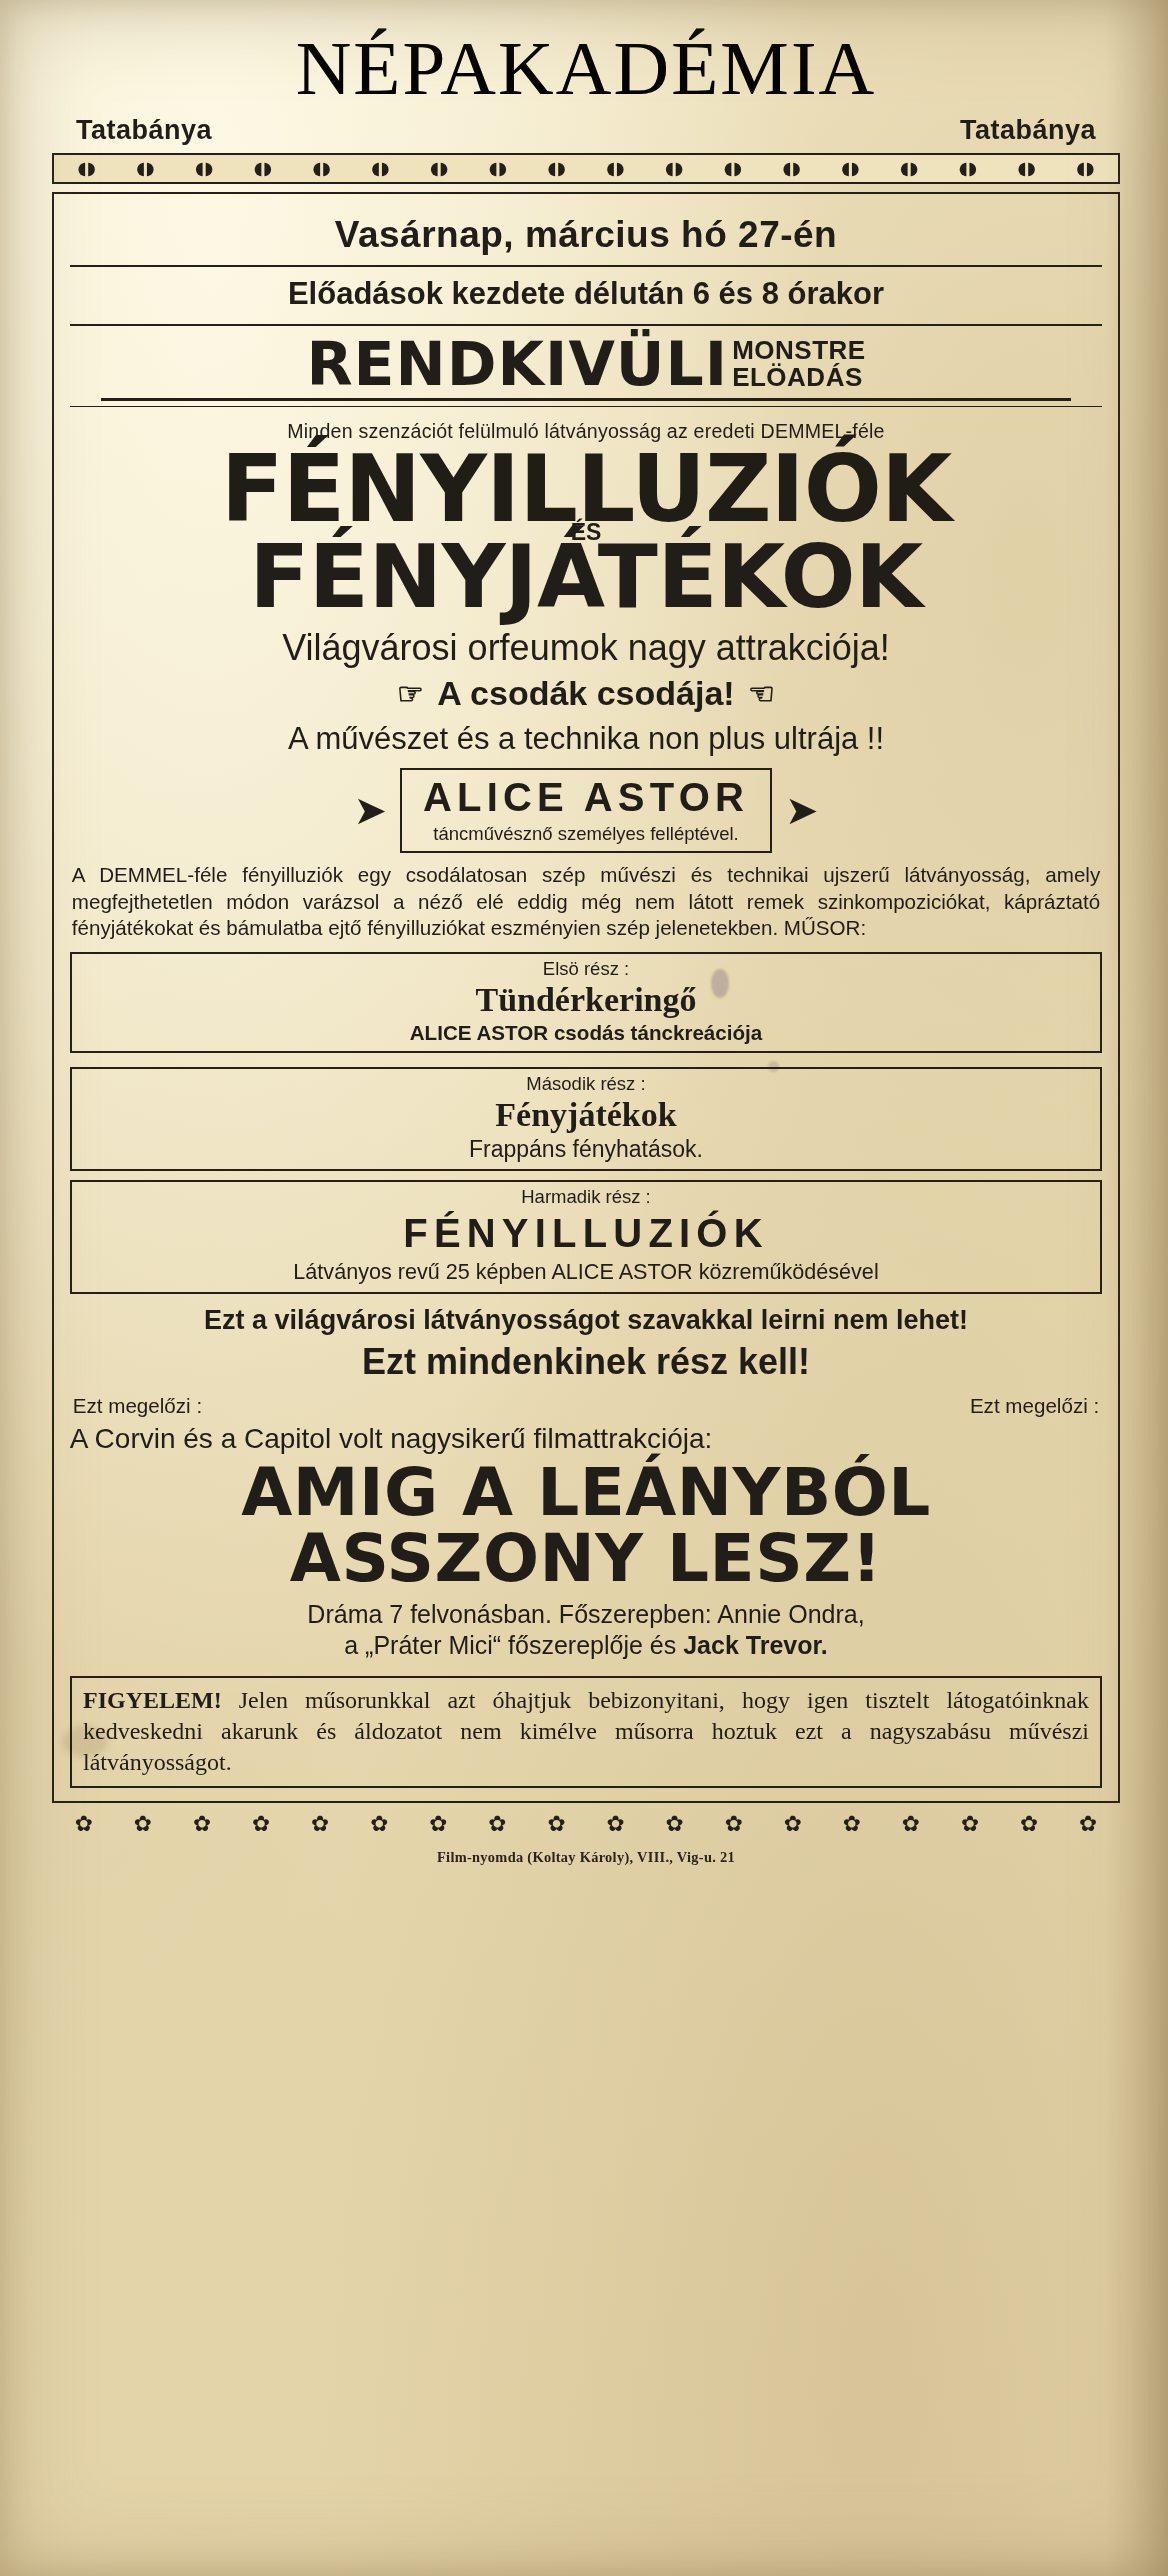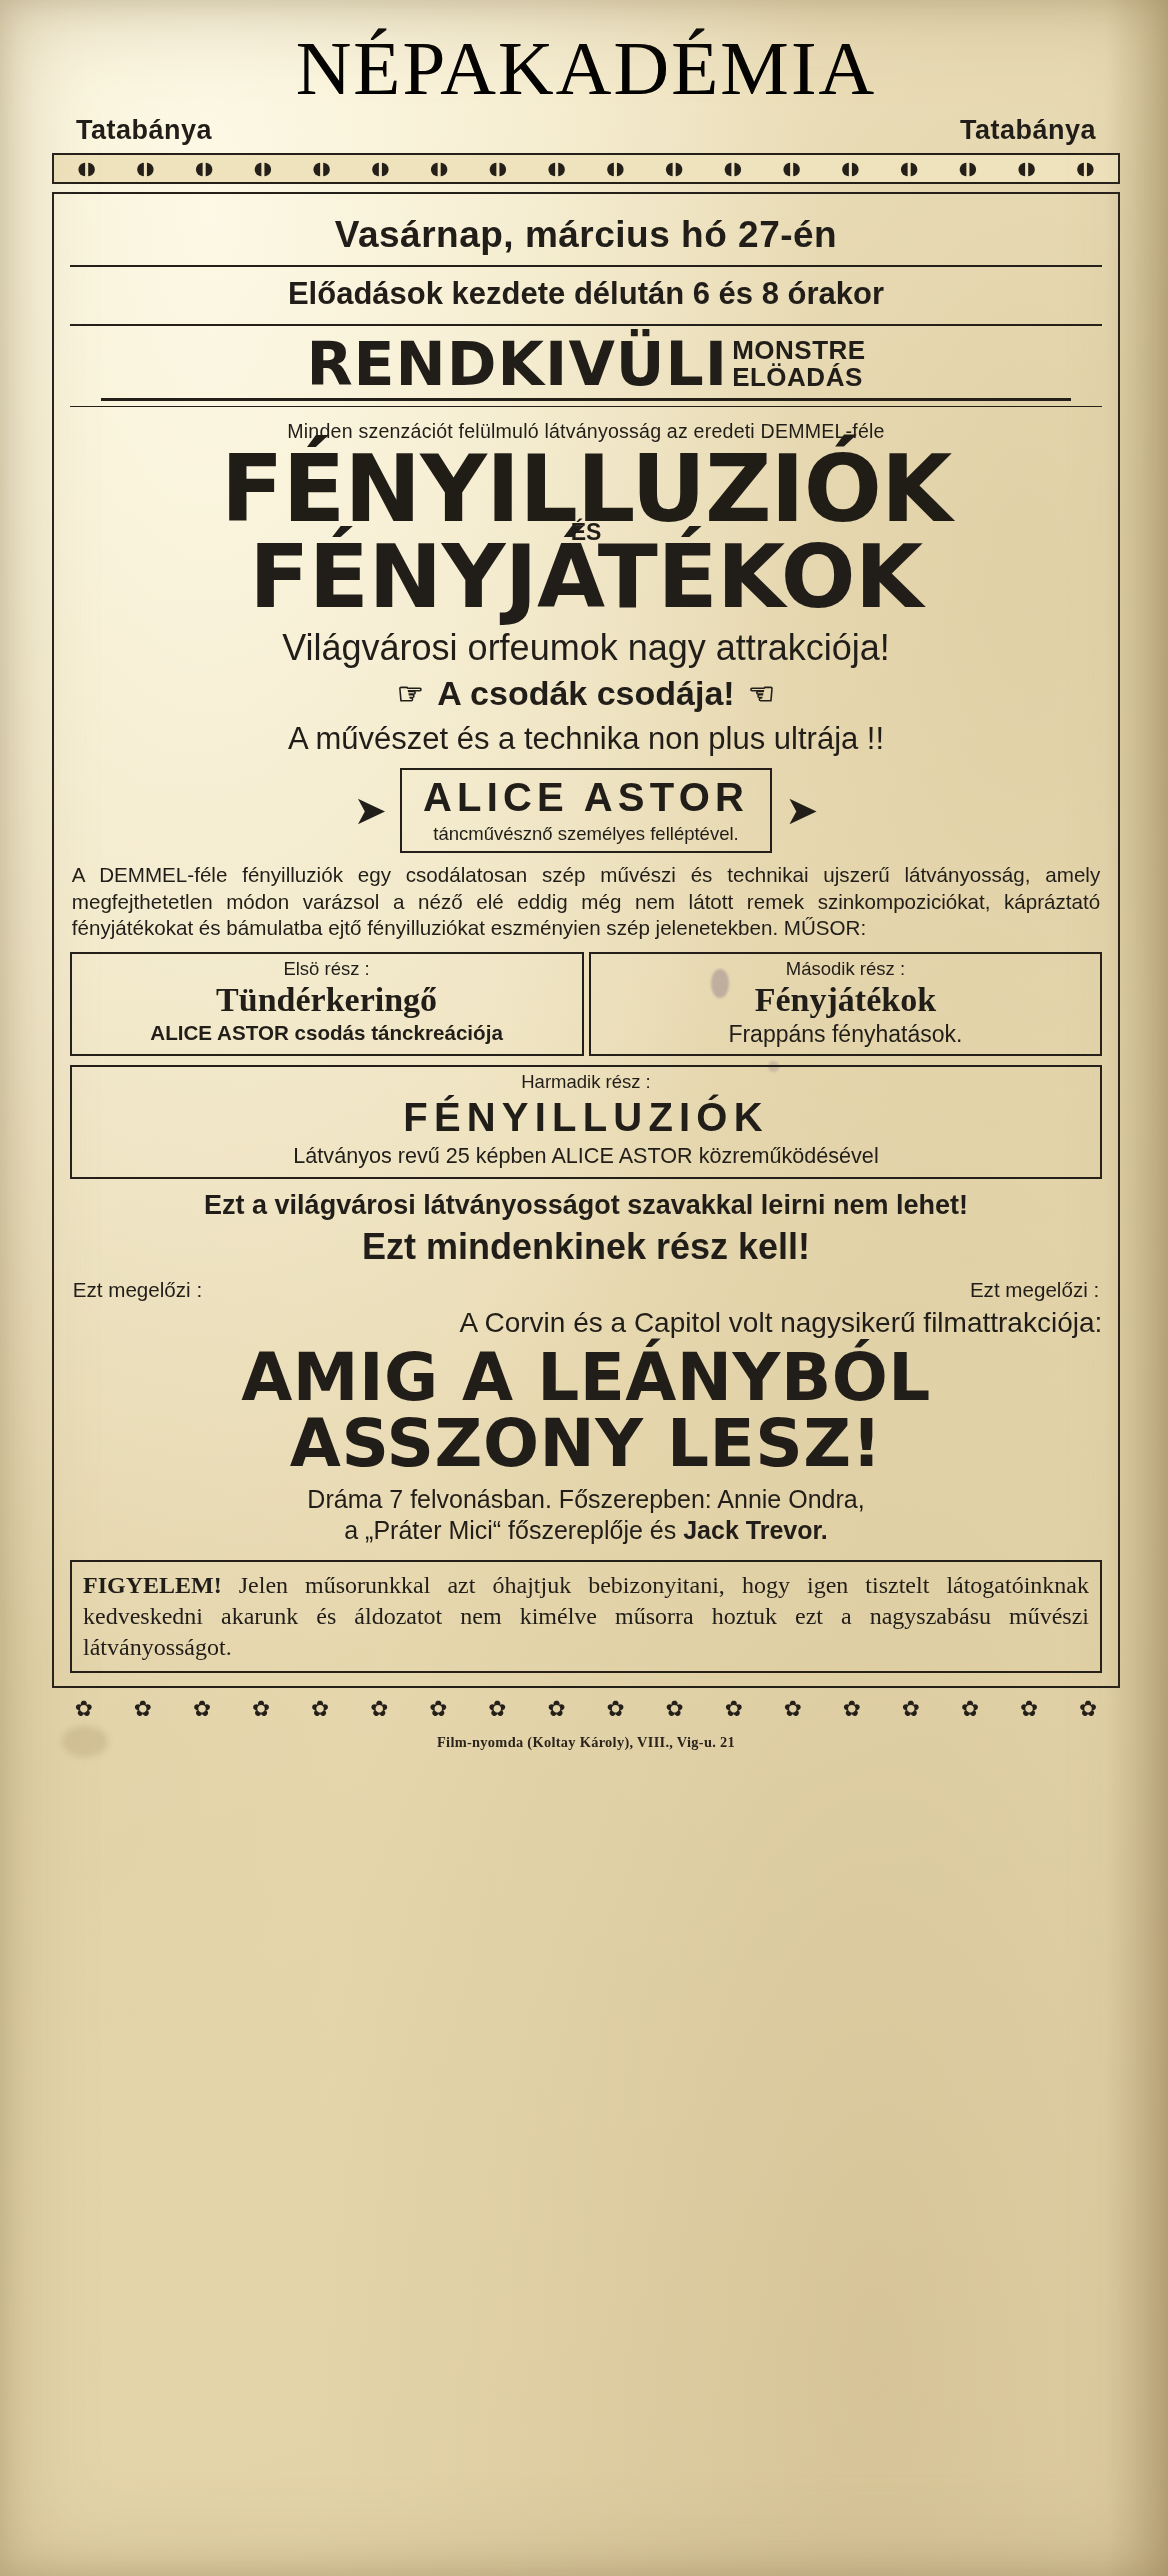--- a/index.html
+++ b/index.html
@@ -159,21 +159,21 @@
     font-size:18.5px;text-align:center;padding-top:3.1px;
   }
   .arrow{font-size:40px;line-height:1;}
 
   .para{
     font-size:20.6px;line-height:1.28;text-align:justify;
     padding:9.3px 2.1px 3.1px 2.1px;
   }
 
   .two-col{
-    display:flex;gap:5px;margin-top:7.2px;
+    display:flex;gap:14px;margin-top:7.2px;flex-direction:column;
   }
   .part-box{
     flex:1 1 50%;border:2.1px solid #241f19;padding:4.1px 5.2px 6.2px 5.2px;
   }
   .part-label{font-size:18.5px;text-align:center;padding-bottom:2.1px;}
   .part-title{
     font-family:"Liberation Serif",serif;
     font-size:34px;font-weight:bold;text-align:center;line-height:1.05;
   }
   .part-sub{font-size:20.6px;font-weight:bold;text-align:center;padding-top:3.1px;}
@@ -186,21 +186,21 @@
     font-size:40px;font-weight:bold;letter-spacing:6.2px;text-align:center;line-height:1.1;
   }
   .third-sub{font-size:21.6px;text-align:center;padding-top:4.1px;}
 
   .ezt1{font-size:27px;font-weight:bold;text-align:center;padding:11.3px 0 3.1px 0;}
   .ezt2{font-size:36px;font-weight:bold;text-align:center;padding:2.1px 0 6.2px 0;}
 
   .megelozi-row{
     display:flex;justify-content:space-between;font-size:20.6px;padding:4.1px 3.1px 1px 3.1px;
   }
-  .corvin{font-size:28px;text-align:right;padding:4.1px 0 5.2px 0;}
+  .corvin{font-size:28px;text-align:left;padding:4.1px 0 5.2px 0;}
 
   .film-title{
     font-family:"DejaVu Sans", sans-serif;
     font-weight:bold;font-size:66px;line-height:1.0;text-align:center;letter-spacing:0.5px;
   }
   .drama{font-size:25px;text-align:center;padding:8.2px 0 1px 0;}
   .drama b{font-weight:normal;}
   .drama2{font-size:25px;text-align:center;padding:1px 0 5.2px 0;}
 
   .figyelem-box{

